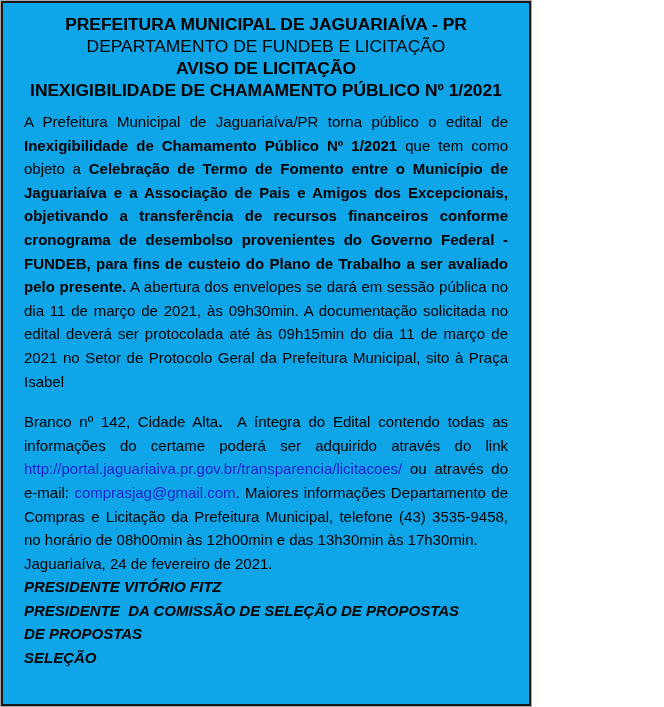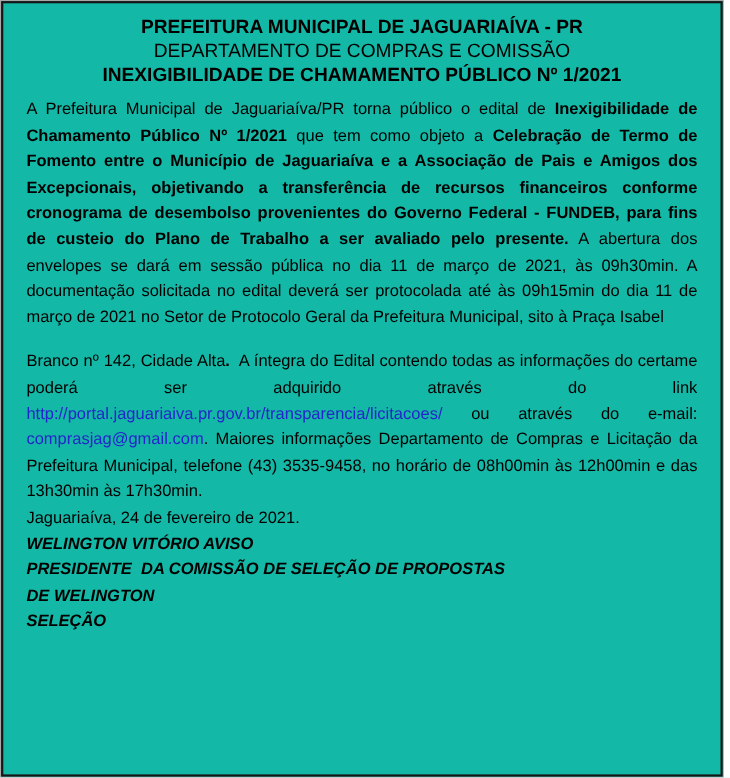--- a/index.html
+++ b/index.html
@@ -4,23 +4,23 @@
 <style>
   * { box-sizing: border-box; }
   html, body {
     margin: 0; padding: 0;
     width: 664px; height: 707px;
     background: #ffffff;
     font-family: "Liberation Sans", "DejaVu Sans", sans-serif;
   }
   .page {
     position: relative;
-    width: 656px; height: 705px;
+    width: 530px; height: 705px;
     margin: 1px;
-    background: #14b8a6;
+    background: #0ea5e9;
     border: 2px solid #161616;
     box-shadow: 0 0 0 1px #a8a8a8;
     padding: 10px 21px 0 21px;
     overflow: hidden;
     color: #000000;
   }
   .header {
     text-align: center;
     font-size: 17.4px;
     line-height: 22px;
@@ -38,25 +38,26 @@
   .seg.b { font-weight: bold; }
   .seg.i { font-style: italic; }
   .seg.link { color: var(--link-color, #2424cc); cursor: pointer; }
 </style>
 </head>
 <body>
 
 <div class="page">
   <div class="header">
     <div class="h-line b">PREFEITURA MUNICIPAL DE JAGUARIAÍVA - PR</div>
-    <div class="h-line">DEPARTAMENTO DE COMPRAS E COMISSÃO</div>
+    <div class="h-line">DEPARTAMENTO DE FUNDEB E LICITAÇÃO</div>
+    <div class="h-line b">AVISO DE LICITAÇÃO</div>
     <div class="h-line b">INEXIGIBILIDADE DE CHAMAMENTO PÚBLICO Nº 1/2021</div>
   </div>
   <div class="body-text" id="body-text">
       <div class="par"><span class="seg">A Prefeitura Municipal de Jaguariaíva/PR torna público o edital de </span><span class="seg b">Inexigibilidade de Chamamento Público Nº 1/2021</span><span class="seg"> que tem como objeto a </span><span class="seg b">Celebração de Termo de Fomento entre o Município de Jaguariaíva e a Associação de Pais e Amigos dos Excepcionais, objetivando a transferência de recursos financeiros conforme cronograma de desembolso provenientes do Governo Federal - FUNDEB, para fins de custeio do Plano de Trabalho a ser avaliado pelo presente.</span><span class="seg"> A abertura dos envelopes se dará em sessão pública no dia 11 de março de 2021, às 09h30min. A documentação solicitada no edital deverá ser protocolada até às 09h15min do dia 11 de março de 2021 no Setor de Protocolo Geral da Prefeitura Municipal, sito à Praça Isabel</span></div>
       <div class="par gap"><span class="seg">Branco nº 142, Cidade Alta</span><span class="seg b">.</span><span class="seg">&nbsp; A íntegra do Edital contendo todas as informações do certame poderá ser adquirido através do link </span><span class="seg link">http://portal.jaguariaiva.pr.gov.br/transparencia/licitacoes/</span><span class="seg"> ou através do e-mail: </span><span class="seg link">comprasjag@gmail.com</span><span class="seg">. Maiores informações Departamento de Compras e Licitação da Prefeitura Municipal, telefone (43) 3535-9458, no horário de 08h00min às 12h00min e das 13h30min às 17h30min.</span></div>
       <div class="par center"><span class="seg">Jaguariaíva, 24 de fevereiro de 2021.</span></div>
-      <div class="par center"><span class="seg b i">WELINGTON VITÓRIO AVISO</span></div>
+      <div class="par center"><span class="seg b i">PRESIDENTE VITÓRIO FITZ</span></div>
       <div class="par center"><span class="seg b i">PRESIDENTE&nbsp; DA COMISSÃO DE SELEÇÃO DE PROPOSTAS</span></div>
-      <div class="par center"><span class="seg b i">DE WELINGTON</span></div>
+      <div class="par center"><span class="seg b i">DE PROPOSTAS</span></div>
       <div class="par center"><span class="seg b i">SELEÇÃO</span></div>
     </div>
 </div>
 
 </body></html>

